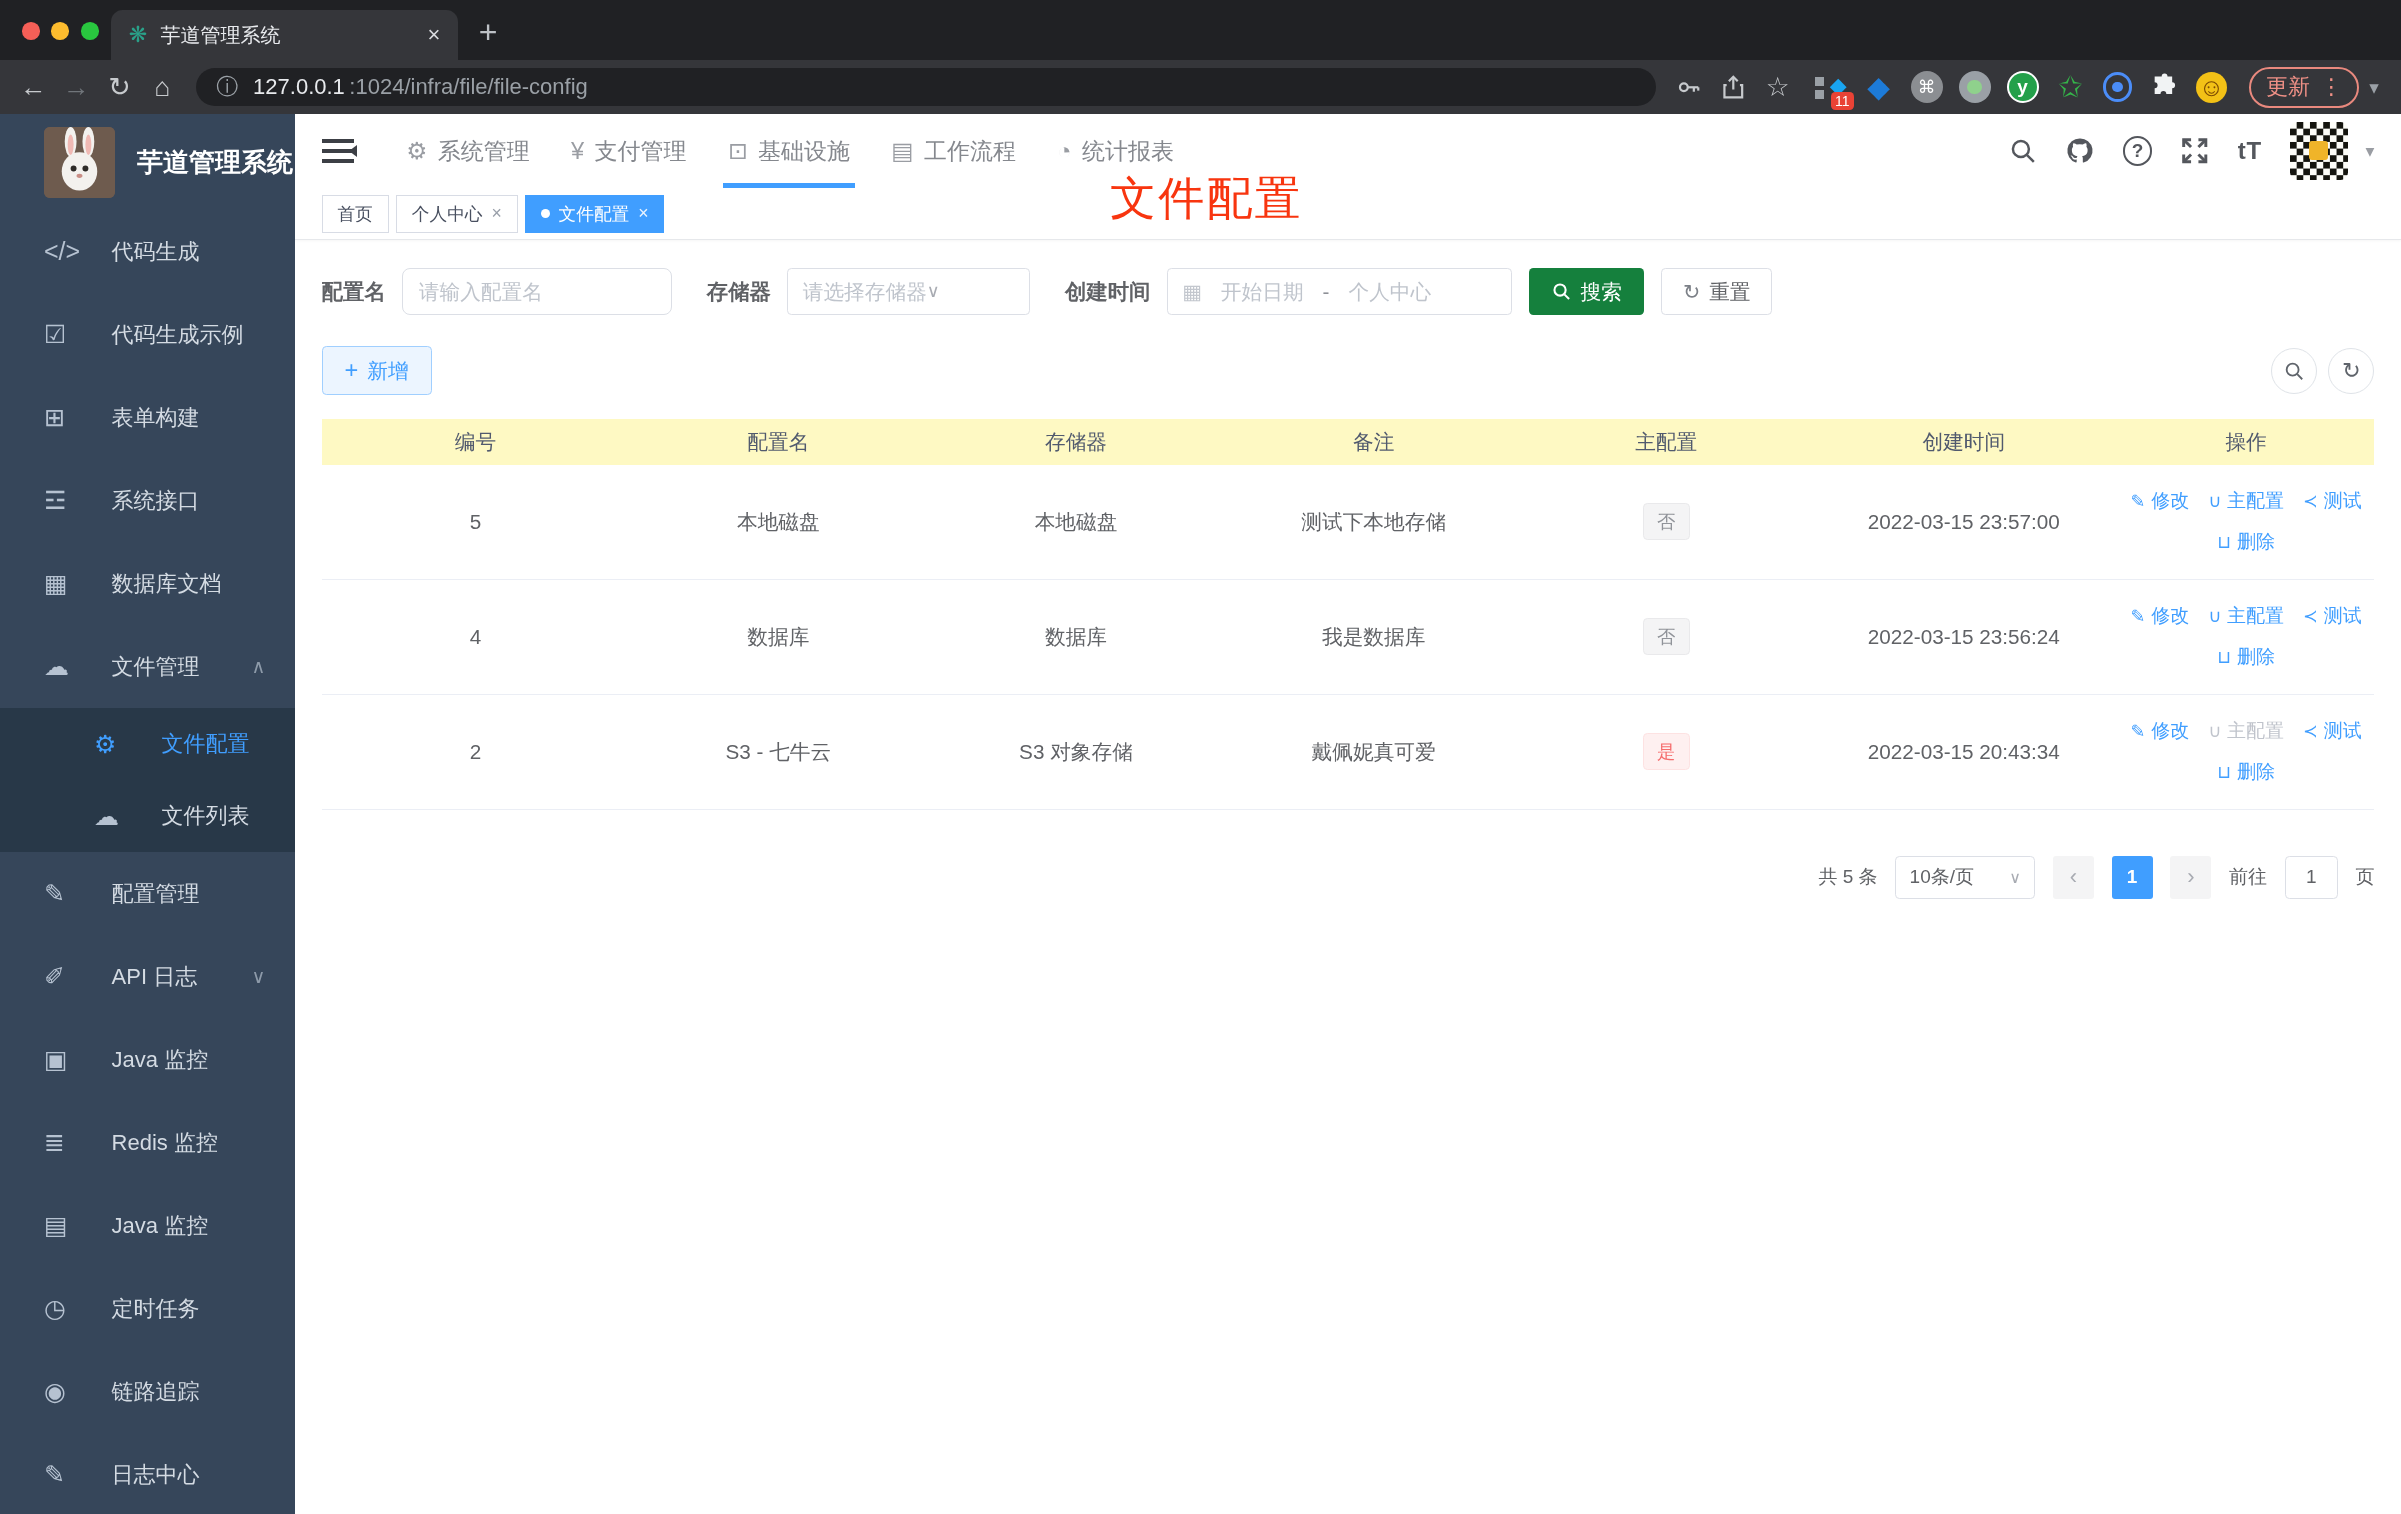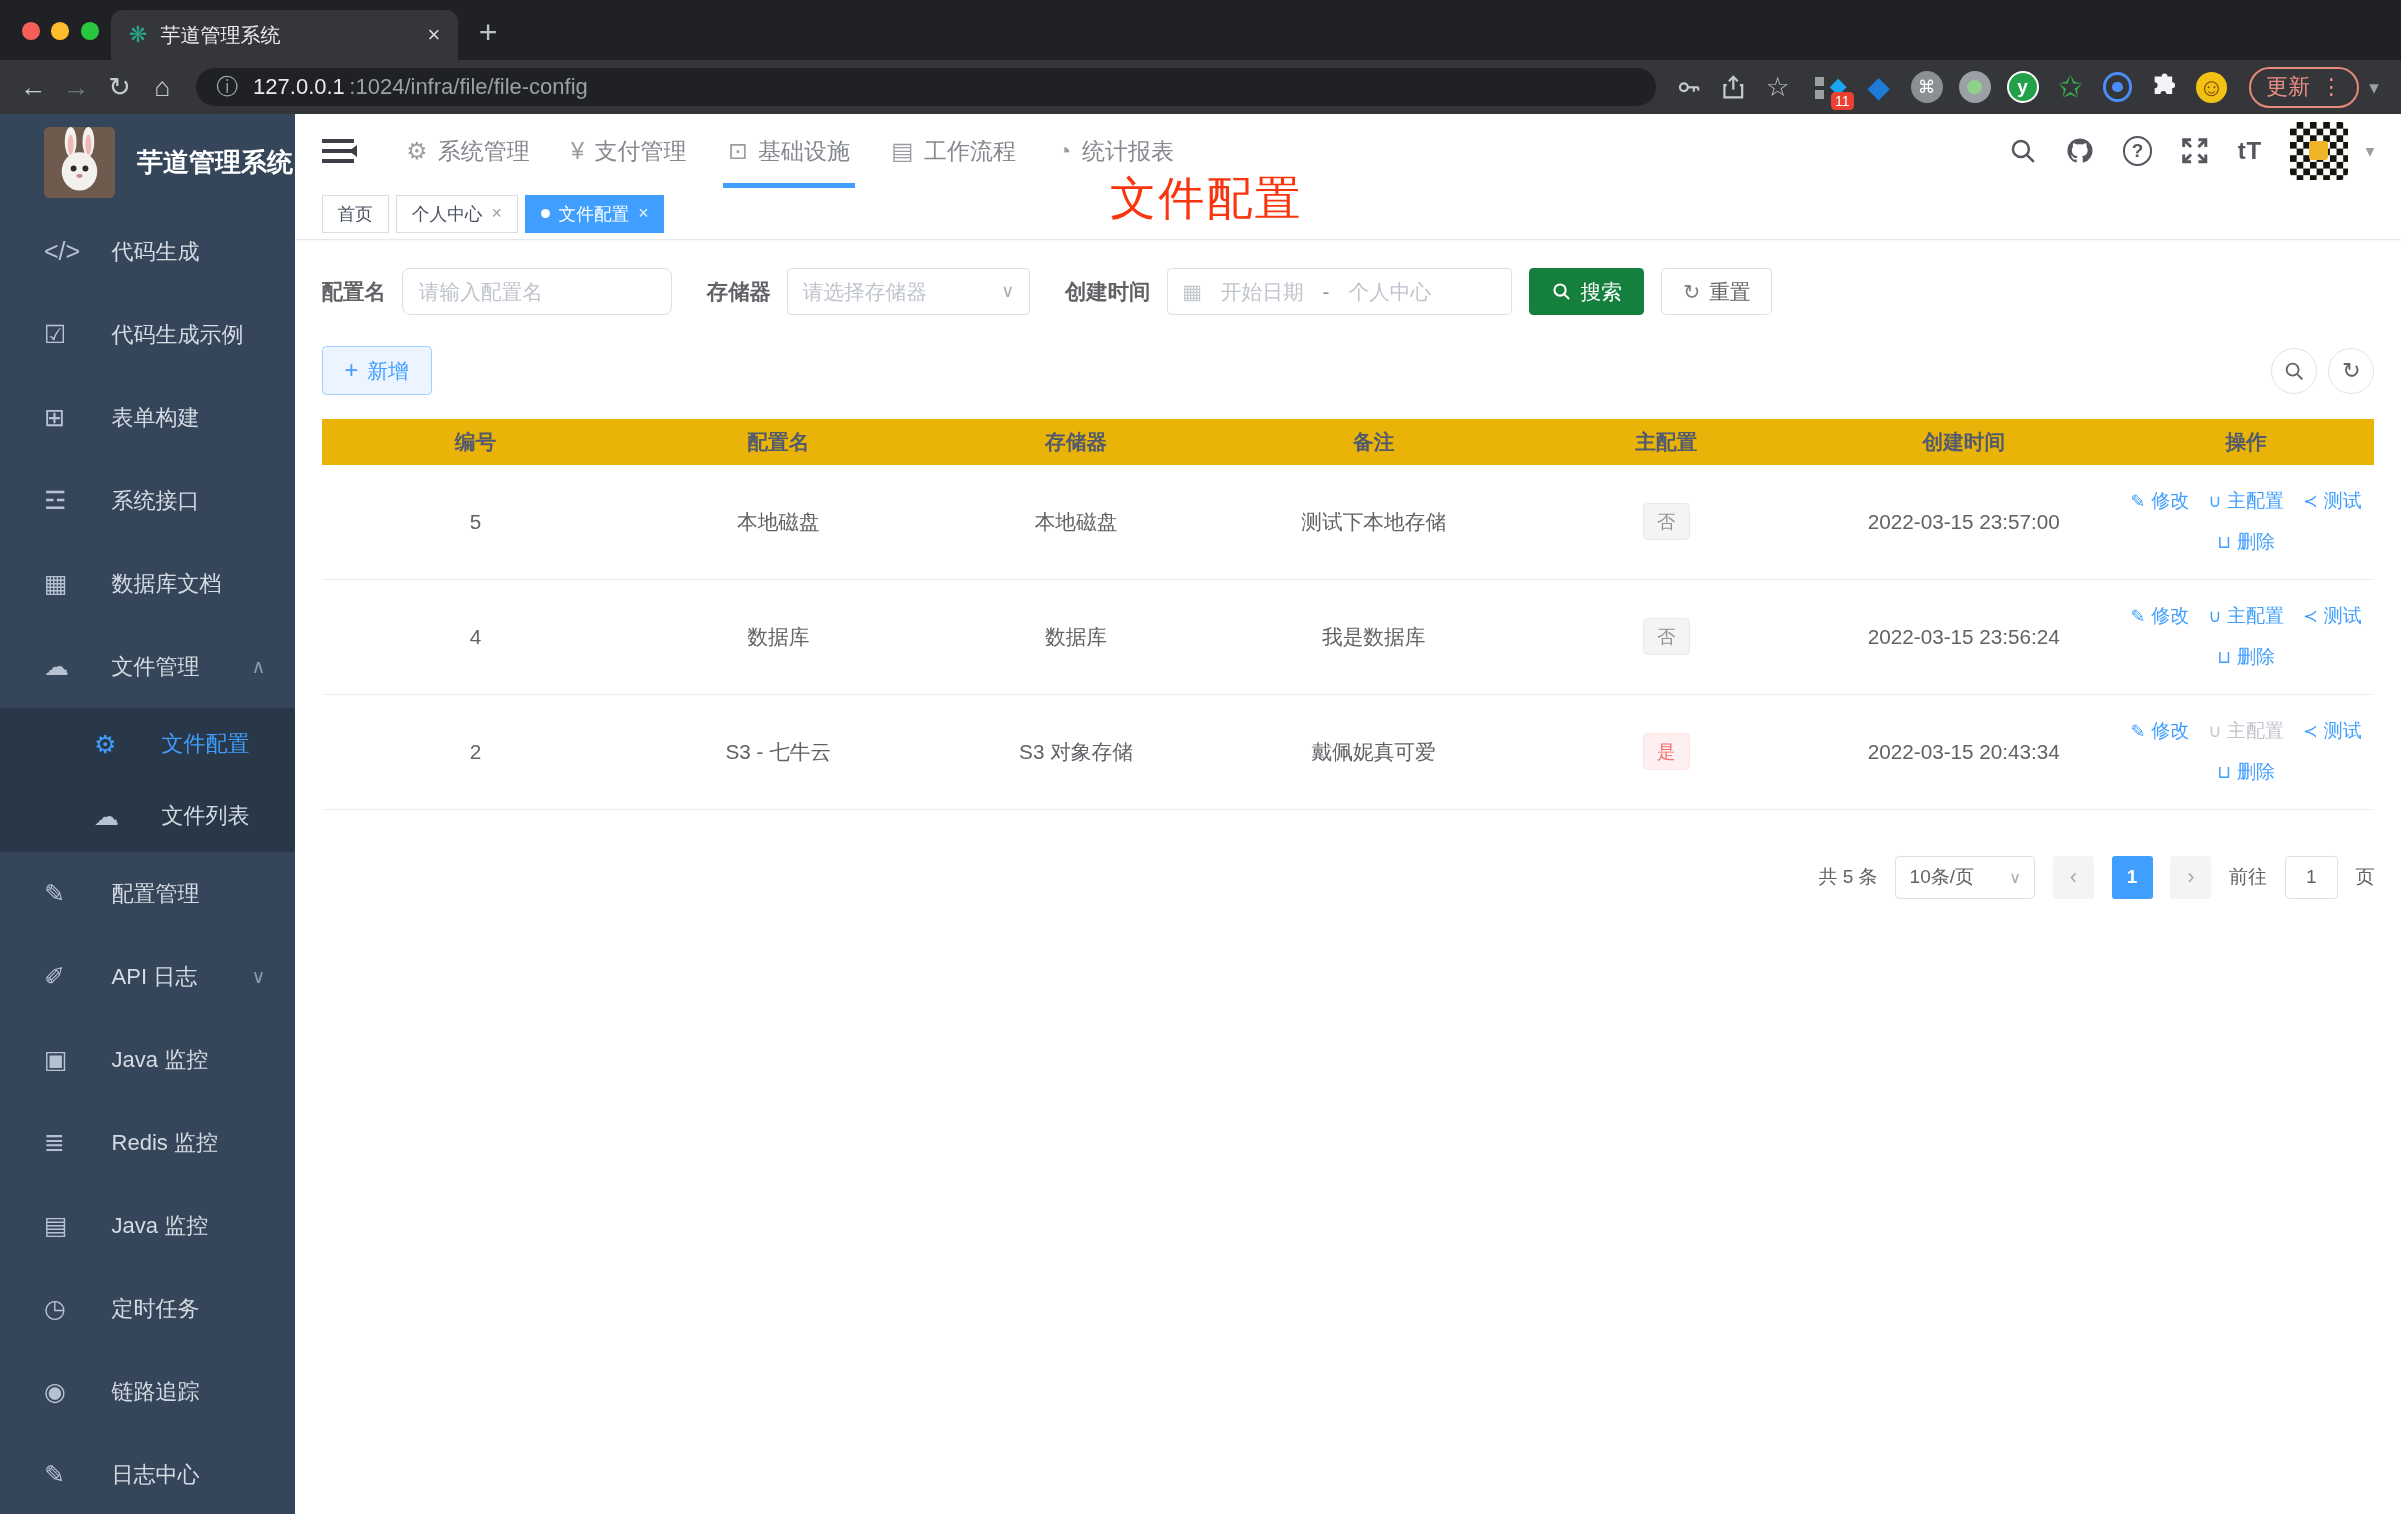--- a/index.html
+++ b/index.html
@@ -107,21 +107,21 @@
 
   
   .content { padding:26.6px 26.6px 0; }
   .filter { display:flex; align-items:center; margin-top:1.5px; }
   .f-label { font-size:21.4px; font-weight:bold; color:#606266; margin-right:16px; white-space:nowrap; }
   .inp { height:47px; border:0.7px solid #dcdfe6; border-radius:4.4px; font-size:20.7px; color:#606266; padding:0 16px;
          outline:none; font-family:inherit; background:#fff; }
   .inp::placeholder { color:#bfc4cc; }
   .inp.name { width:270px;border-radius:8px; }
   .sel { width:243px; height:47px; border:0.7px solid #dcdfe6; border-radius:4.4px; display:flex; align-items:center;
-         padding:0 14.8px; color:#bfc4cc; font-size:20.7px; justify-content:space-between; background:#fff; }
+         padding:0 14.8px; color:#bfc4cc; font-size:20.7px; justify-content:flex-start; background:#fff; }
   .sel .caret { color:#a8abb2; font-size:17.7px; }
   .dater { width:345px; height:47px; border:0.7px solid #dcdfe6; border-radius:4.4px; display:flex; align-items:center;
            padding:0 14.8px; gap:19px; color:#bfc4cc; font-size:20.7px; background:#fff; }
   .dater .cal { color:#c3c7ce; font-size:20.7px; }
   .dater .sep { color:#8d9096; }
   .gap48 { width:35px; flex-shrink:0; } .gap24 { width:17.7px; flex-shrink:0; }
   .btn { height:47px; border-radius:4.4px; font-size:20.7px; display:inline-flex; align-items:center; justify-content:center;
          gap:8.9px; padding:0 20.7px; cursor:pointer; border:0.7px solid transparent; }
   .btn.primary { background:#15803d; color:#fff; }
   .btn.primary svg { width:20.7px; height:20.7px; }
@@ -133,21 +133,21 @@
   .btn.add .plus { font-size:23.6px; }
   .tool-right { margin-left:auto; display:flex; gap:11.8px; }
   .circle-btn { width:46px; height:46px; border-radius:50%; border:0.7px solid #dfe3e8; background:#fff; color:#5f6артfff;
                 color:#5f646b; display:flex; align-items:center; justify-content:center; }
   .circle-btn svg { width:22px; height:22px; }
   .circle-btn .g { font-size:22px; color:#5f646b; }
 
   
   .table { margin-top:23.6px; width:100%; font-size:20.7px; color:#606266; }
   .tr { display:flex; align-items:center; }
-  .th { background:#eab308; height:46px; font-weight:bold; color:#515a6e; }
+  .th { background:#fef9c3; height:46px; font-weight:normal; color:#515a6e; }
   .td-row { min-height:115px; border-bottom:0.7px solid #ebeef5; }
   .table .c { text-align:center; }
   .c1{width:15%}.c2{width:14.5%}.c3{width:14.5%}.c4{width:14.5%}.c5{width:14%}.c6{width:15%}.c7{width:12.5%}
   .pill { display:inline-block; padding:6.6px 13.3px; border-radius:4.4px; font-size:18.4px; line-height:1.2; }
   .pill.info { background:#f4f4f5; border:0.7px solid #e9e9eb; color:#909399; }
   .pill.danger { background:#fef0f0; border:0.7px solid #fde2e2; color:#f56c6c; }
   .ops { display:flex; flex-direction:column; gap:14.8px; align-items:center; }
   .ops-line { display:flex; gap:19px; justify-content:center; }
   .op { color:#409eff; font-size:19px; display:inline-flex; align-items:center; gap:5.9px; cursor:pointer; white-space:nowrap; }
   .op .oi { font-size:17.7px; }

